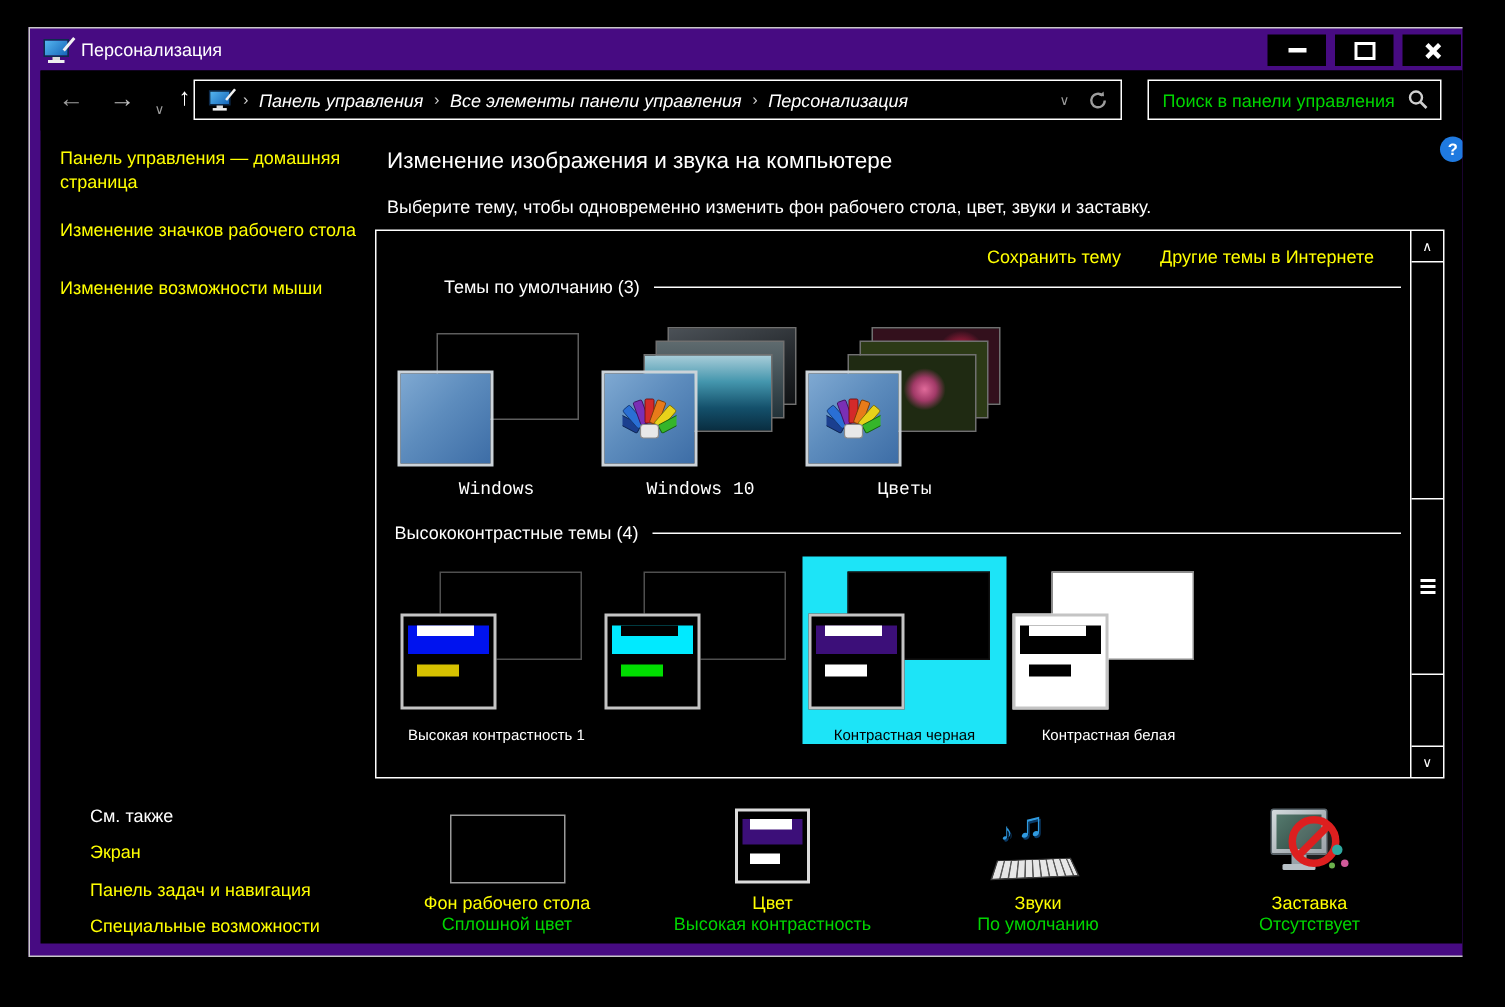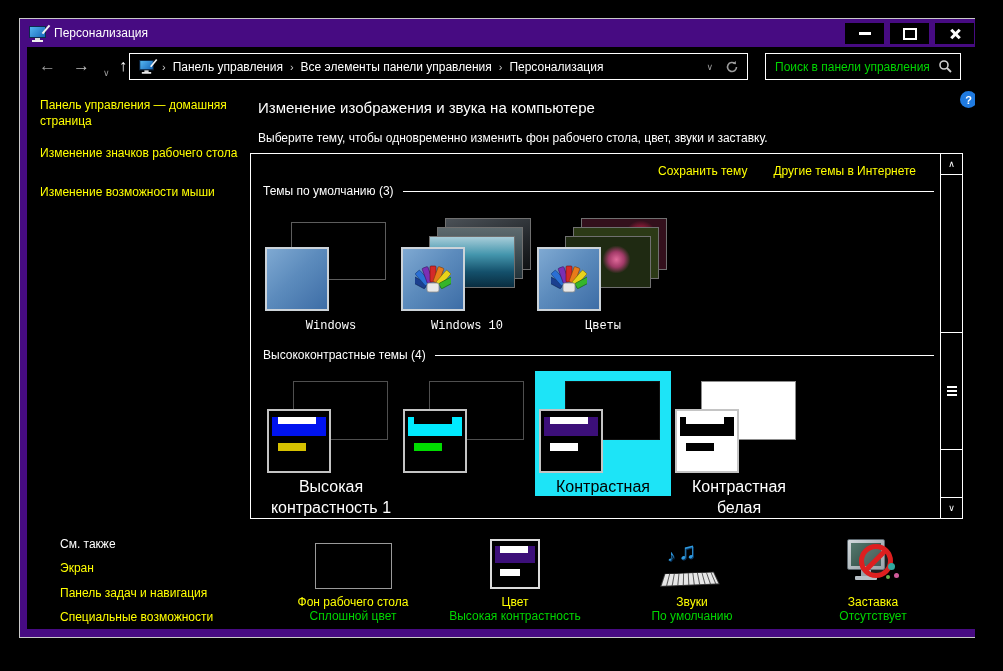--- a/index.html
+++ b/index.html
@@ -29,21 +29,21 @@
   .contentarea{position:absolute;left:7px;right:7px;top:28px;bottom:8px;background:#000;}
   
   .navbar{position:relative;height:40px;background:#000;}
   .nav-ic{position:absolute;top:7px;font-size:17px;color:#9d9d9d;cursor:pointer;line-height:24px;}
   .nav-back{left:12px;}
   .nav-fwd{left:46px;color:#bdbdbd;}
   .nav-chev{left:76px;font-size:9px;top:14px;}
   .nav-up{left:92px;color:#fff;font-weight:bold;font-size:16px;}
   .addressbar{position:absolute;left:102px;top:6px;width:619px;height:27px;border:1px solid #fff;
               box-sizing:border-box;background:#000;display:flex;align-items:center;gap:7px;padding:0 8px;font-size:12px;}
-  .crumb{color:#fff;cursor:pointer;white-space:nowrap;}
+  .crumb{color:#fff;cursor:pointer;white-space:nowrap;font-style:italic;}
   .sep{color:#cfcfcf;font-size:11px;}
   .addr-right{margin-left:auto;display:flex;align-items:center;gap:12px;color:#9d9d9d;}
   .addr-chev{font-size:9px;cursor:pointer;}
   .searchbox{position:absolute;left:738px;top:6px;width:196px;height:27px;border:1px solid #fff;
              box-sizing:border-box;background:#000;display:flex;align-items:center;padding:0 7px;}
   .searchbox input{flex:1;background:transparent;border:none;outline:none;color:#ffffff;
                    font-size:12px;font-family:"Liberation Sans",sans-serif;min-width:0;}
   .searchbox input::placeholder{color:#00d500;opacity:1;}
   .help-btn{position:absolute;left:933px;top:44px;width:17px;height:17px;border-radius:50%;
             background:#1f7ae0;color:#fff;font-size:11px;font-weight:bold;display:flex;
@@ -54,21 +54,21 @@
   .page-h{position:absolute;left:231px;top:52px;font-size:15px;color:#fff;}
   .page-sub{position:absolute;left:231px;top:84px;font-size:12px;color:#fff;}
   
   .panel{position:absolute;left:223px;top:106px;width:713px;height:366px;border:1px solid #fff;
          box-sizing:border-box;background:#000;overflow:hidden;}
   .panel-links{position:absolute;top:10px;right:46px;display:flex;gap:26px;font-size:12px;}
   .ylink{color:#ffff00;cursor:pointer;white-space:nowrap;}
   .group-hdr{position:absolute;left:12px;right:28px;display:flex;align-items:center;gap:9px;
              color:#fff;font-size:12px;}
   .group-hdr::after{content:'';flex:1;height:1px;background:#fff;}
-  .g1{top:30px;}
+  .g1{top:30px;margin-left:33px;}
   .g2{top:194px;}
   
   .def-row{position:absolute;left:12px;top:60px;display:flex;}
   .theme-cell{width:136px;cursor:pointer;font-family:Liberation Mono, monospace;}
   .thumb{position:relative;height:100px;}
   .t-label{text-align:center;font-size:12px;color:#fff;margin-top:5px;}
   .back-hero{position:absolute;left:28px;top:8px;width:93px;height:56px;border:1px solid #5d5d5d;
              background:radial-gradient(ellipse 55% 70% at 68% 52%, #3f9bei 0%, #2f7fd0 0%, #1c4e94 40%, #0b1c3f 75%, #070f24 100%);}
   .front-blue{position:absolute;left:2px;top:33px;width:60px;height:60px;border:2px solid #ccd3d9;
               background:linear-gradient(135deg,#7fa9d2 0%,#5d8cbd 45%,#3d6da6 100%);
@@ -89,21 +89,21 @@
   .hc-cell.selected{background:#1de4f7;height:125px;}
   .hc-thumb{position:relative;height:100px;}
   .hc-back{position:absolute;left:30px;top:6px;width:93px;height:57px;background:#000;border:1px solid #4f4f4f;}
   .hc-back.white{background:#fff;border-color:#8d8d8d;}
   .hc-cell.selected .hc-back{border-color:#111;}
   .hc-front{position:absolute;left:4px;top:34px;width:60px;height:60px;background:#000;border:2px solid #c4c4c4;}
   .hc-front.white{background:#fff;}
   .hc-band{margin:3px 3px 0 3px;height:19px;}
   .hc-band .s1{width:38px;height:7px;margin:6px 0 0 6px;}
   .hc-s2{width:28px;height:8px;margin:7px 0 0 9px;}
-  .hc-label{text-align:center;font-size:16px;color:#fff;line-height:1.3;margin-top:2px;padding:0 4px;}
+  .hc-label{text-align:center;font-size:10px;color:#fff;line-height:1.3;margin-top:9px;padding:0 4px;}
   .hc-cell.selected .hc-label{color:#000;}
   
   .sbar{position:absolute;top:0;right:0;width:22px;height:364px;border-left:1px solid #fff;box-sizing:border-box;background:#000;}
   .sbtn{position:absolute;left:0;width:21px;height:21px;border-bottom:1px solid #fff;box-sizing:border-box;
         display:flex;align-items:center;justify-content:center;color:#fff;font-size:9px;cursor:pointer;}
   .sbtn.up{top:0;}
   .sbtn.down{bottom:0;border-bottom:none;border-top:1px solid #fff;}
   .sthumb{position:absolute;left:0;top:178px;width:21px;height:118px;border-top:1px solid #fff;border-bottom:1px solid #fff;
           box-sizing:border-box;display:flex;align-items:center;justify-content:center;cursor:pointer;}
   .grip{width:10px;height:2px;background:#fff;box-shadow:0 -4px 0 #fff,0 4px 0 #fff;}
@@ -377,21 +377,21 @@
             </div>
           <div class="sbtn down">∨</div>
         </div>
       </div>
 
       <div class="see-title">См. также</div>
       <div class="see-link" style="top:514px;">Экран</div>
       <div class="see-link" style="top:539px;">Панель задач и навигация</div>
       <div class="see-link" style="top:563px;">Специальные возможности</div>
 
-      <div class="setting" style="left:236px;top:488px;">
+      <div class="setting" style="left:221px;top:488px;">
         <div class="set-icon">
             <div class="bg-icon"></div>
           </div>
         <div class="set-label">Фон рабочего стола</div>
         <div class="set-value">Сплошной цвет</div>
       </div>
 
       <div class="setting" style="left:398px;top:488px;">
         <div class="set-icon">
           <div class="color-icon">

